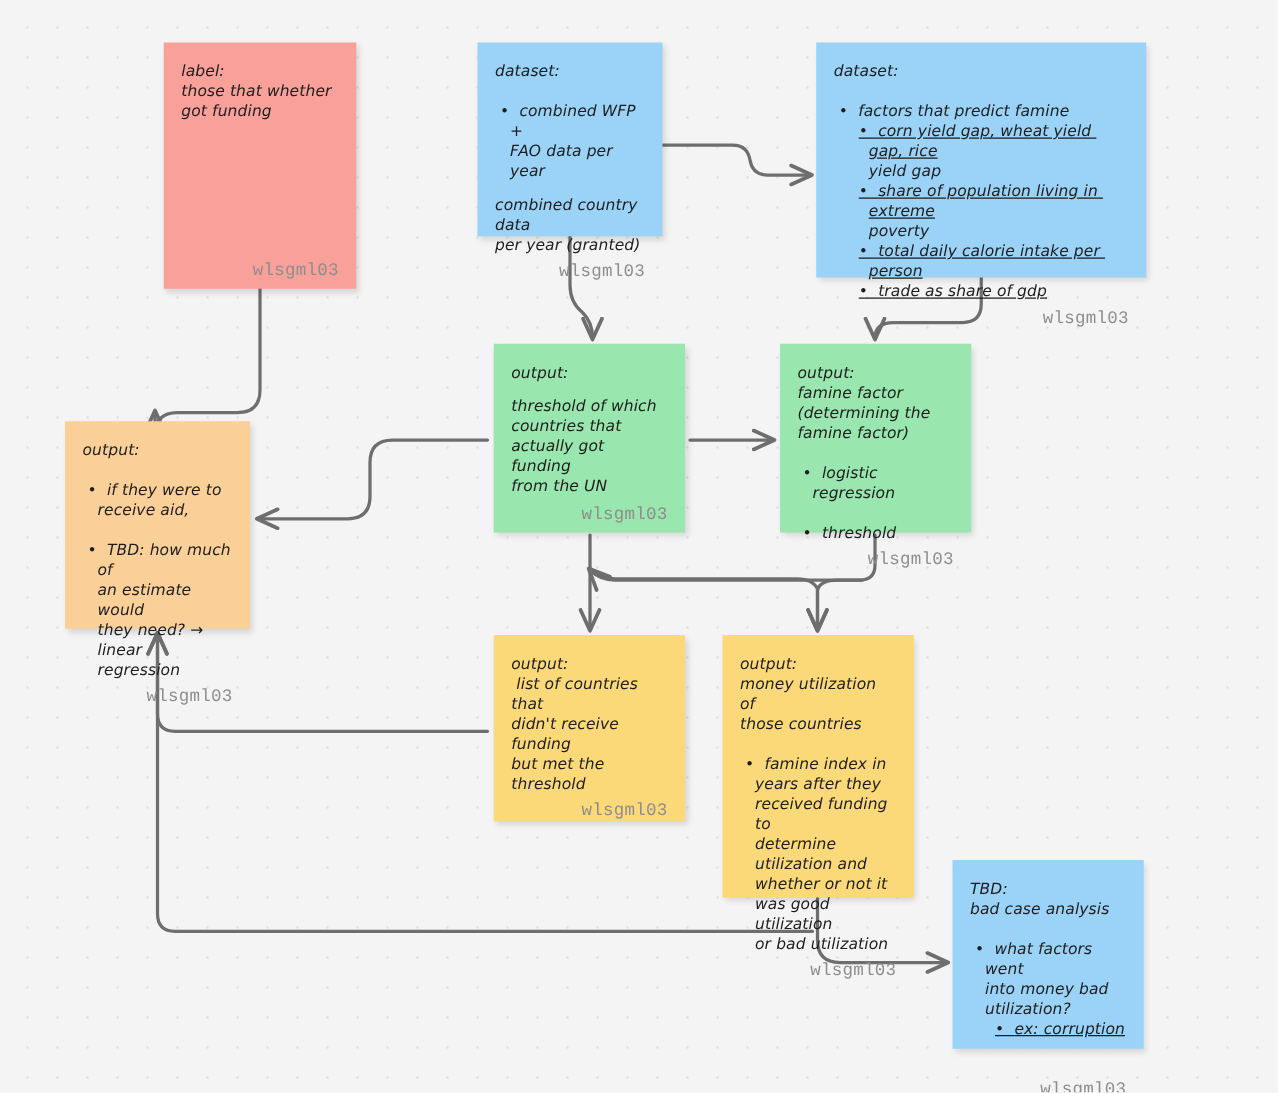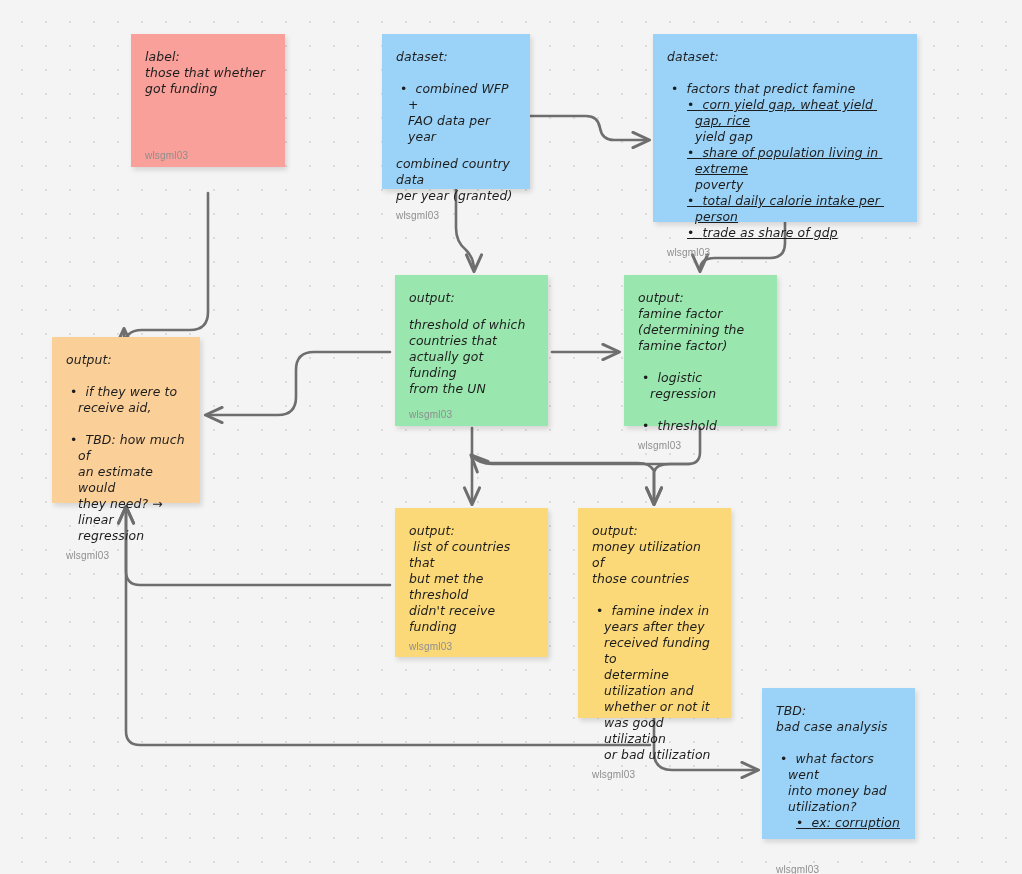--- a/index.html
+++ b/index.html
@@ -59,25 +59,26 @@
     padding-left: 28px;
     text-indent: -8px;
     text-decoration: underline;
   }
   .note-body .b2::before { content: "\2022\00a0\00a0"; }
   .note-body .cont1 { display: block; padding-left: 12px; }
   .note-body .cont2 { display: block; padding-left: 28px; }
   .note-body .gap { display: block; height: 11px; }
   .note-author {
     flex: 0 0 auto;
-    font-size: 10px;
-    font-family: Liberation Sans, sans-serif;
+    font-size: 14px;
+    font-family: Liberation Mono, monospace;
     color: #8e8e8e;
     letter-spacing: 0.2px;
     padding-top: 6px;
+    text-align: right;
   }
 </style>
 </head>
 <body>
 
 <div id="board">
 
   <svg id="edges" viewBox="0 0 1022 874" width="1022" height="874" xmlns="http://www.w3.org/2000/svg">
     <defs>
       <marker id="arrowhead" markerWidth="9" markerHeight="9" refX="6.4" refY="3.6" orient="auto" markerUnits="strokeWidth">
@@ -95,21 +96,21 @@
         <path d="M472,455 Q480,463 492,463 L638,463 Q650,463 654,471 L654,503" marker-end="url(#arrowhead)" stroke="#6e6e6e"></path>
         <path d="M700,428 L700,452 Q700,464 688,464 L670,464 Q656,464 654,472 L654,503" marker-end="url(#arrowhead)" stroke="#6e6e6e"></path>
         <path d="M690,464 L492,464 Q480,464 472,456" marker-end="url(#arrowhead)" stroke="#6e6e6e"></path>
         <path d="M390,585 L140,585 Q126,585 126,571 L126,508" marker-end="url(#arrowhead)" stroke="#6e6e6e"></path>
         <path d="M650,745 L140,745 Q126,745 126,731 L126,508" marker-end="url(#arrowhead)" stroke="#6e6e6e"></path>
         <path d="M654,718 L654,752 Q654,770 672,770 L757,770" marker-end="url(#arrowhead)" stroke="#6e6e6e"></path>
       </g>
   </svg>
 
   <div id="notes-layer">
-      <div class="note" style="left: 131px; top: 34px; width: 154px; height: 133px; background: rgb(248, 160, 153);">
+      <div class="note" style="left: 131px; top: 34px; width: 154px; height: 197px; background: rgb(248, 160, 153);">
         <div class="note-body"><span class="ln">label:</span><span class="ln">those that whether</span><span class="ln">got funding</span></div>
         <div class="note-author">wlsgml03</div>
       </div>
       <div class="note" style="left: 382px; top: 34px; width: 148px; height: 155px; background: rgb(155, 210, 247);">
         <div class="note-body"><span class="ln">dataset:</span><span class="b1">combined WFP +</span><span class="cont1">FAO data per year</span><span class="gap"></span><span class="ln">combined country data</span><span class="ln">per year (granted)</span></div>
         <div class="note-author">wlsgml03</div>
       </div>
       <div class="note" style="left: 653px; top: 34px; width: 264px; height: 188px; background: rgb(155, 210, 247);">
         <div class="note-body"><span class="ln">dataset:</span><span class="b1">factors that predict famine</span><span class="b2">corn yield gap, wheat yield gap, rice</span><span class="cont2">yield gap</span><span class="b2">share of population living in extreme</span><span class="cont2">poverty</span><span class="b2">total daily calorie intake per person</span><span class="b2">trade as share of gdp</span></div>
         <div class="note-author">wlsgml03</div>
@@ -120,21 +121,21 @@
       </div>
       <div class="note" style="left: 395px; top: 275px; width: 153px; height: 151px; background: rgb(153, 230, 174);">
         <div class="note-body"><span class="ln">output:</span><span class="gap"></span><span class="ln">threshold of which</span><span class="ln">countries that</span><span class="ln">actually got funding</span><span class="ln">from the UN</span></div>
         <div class="note-author">wlsgml03</div>
       </div>
       <div class="note" style="left: 624px; top: 275px; width: 153px; height: 151px; background: rgb(153, 230, 174);">
         <div class="note-body"><span class="ln">output:</span><span class="ln">famine factor</span><span class="ln">(determining the</span><span class="ln">famine factor)</span><span class="b1">logistic regression</span><span class="b1">threshold</span></div>
         <div class="note-author">wlsgml03</div>
       </div>
       <div class="note" style="left: 395px; top: 508px; width: 153px; height: 149px; background: rgb(251, 216, 120);">
-        <div class="note-body"><span class="ln">output:</span><span class="ln"> list of countries that</span><span class="ln">but met the threshold</span><span class="ln">didn't receive funding</span></div>
+        <div class="note-body"><span class="ln">output:</span><span class="ln"> list of countries that</span><span class="ln">didn't receive funding</span><span class="ln">but met the threshold</span></div>
         <div class="note-author">wlsgml03</div>
       </div>
       <div class="note" style="left: 578px; top: 508px; width: 153px; height: 210px; background: rgb(251, 216, 120);">
         <div class="note-body"><span class="ln">output:</span><span class="ln">money utilization of</span><span class="ln">those countries</span><span class="b1">famine index in</span><span class="cont1">years after they</span><span class="cont1">received funding to</span><span class="cont1">determine</span><span class="cont1">utilization and</span><span class="cont1">whether or not it</span><span class="cont1">was good utilization</span><span class="cont1">or bad utilization</span></div>
         <div class="note-author">wlsgml03</div>
       </div>
       <div class="note" style="left: 762px; top: 688px; width: 153px; height: 151px; background: rgb(155, 210, 247); gap: 27px;">
         <div class="note-body"><span class="ln">TBD:</span><span class="ln">bad case analysis</span><span class="b1">what factors went</span><span class="cont1">into money bad</span><span class="cont1">utilization?</span><span class="b2">ex: corruption</span></div>
         <div class="note-author">wlsgml03</div>
       </div>

